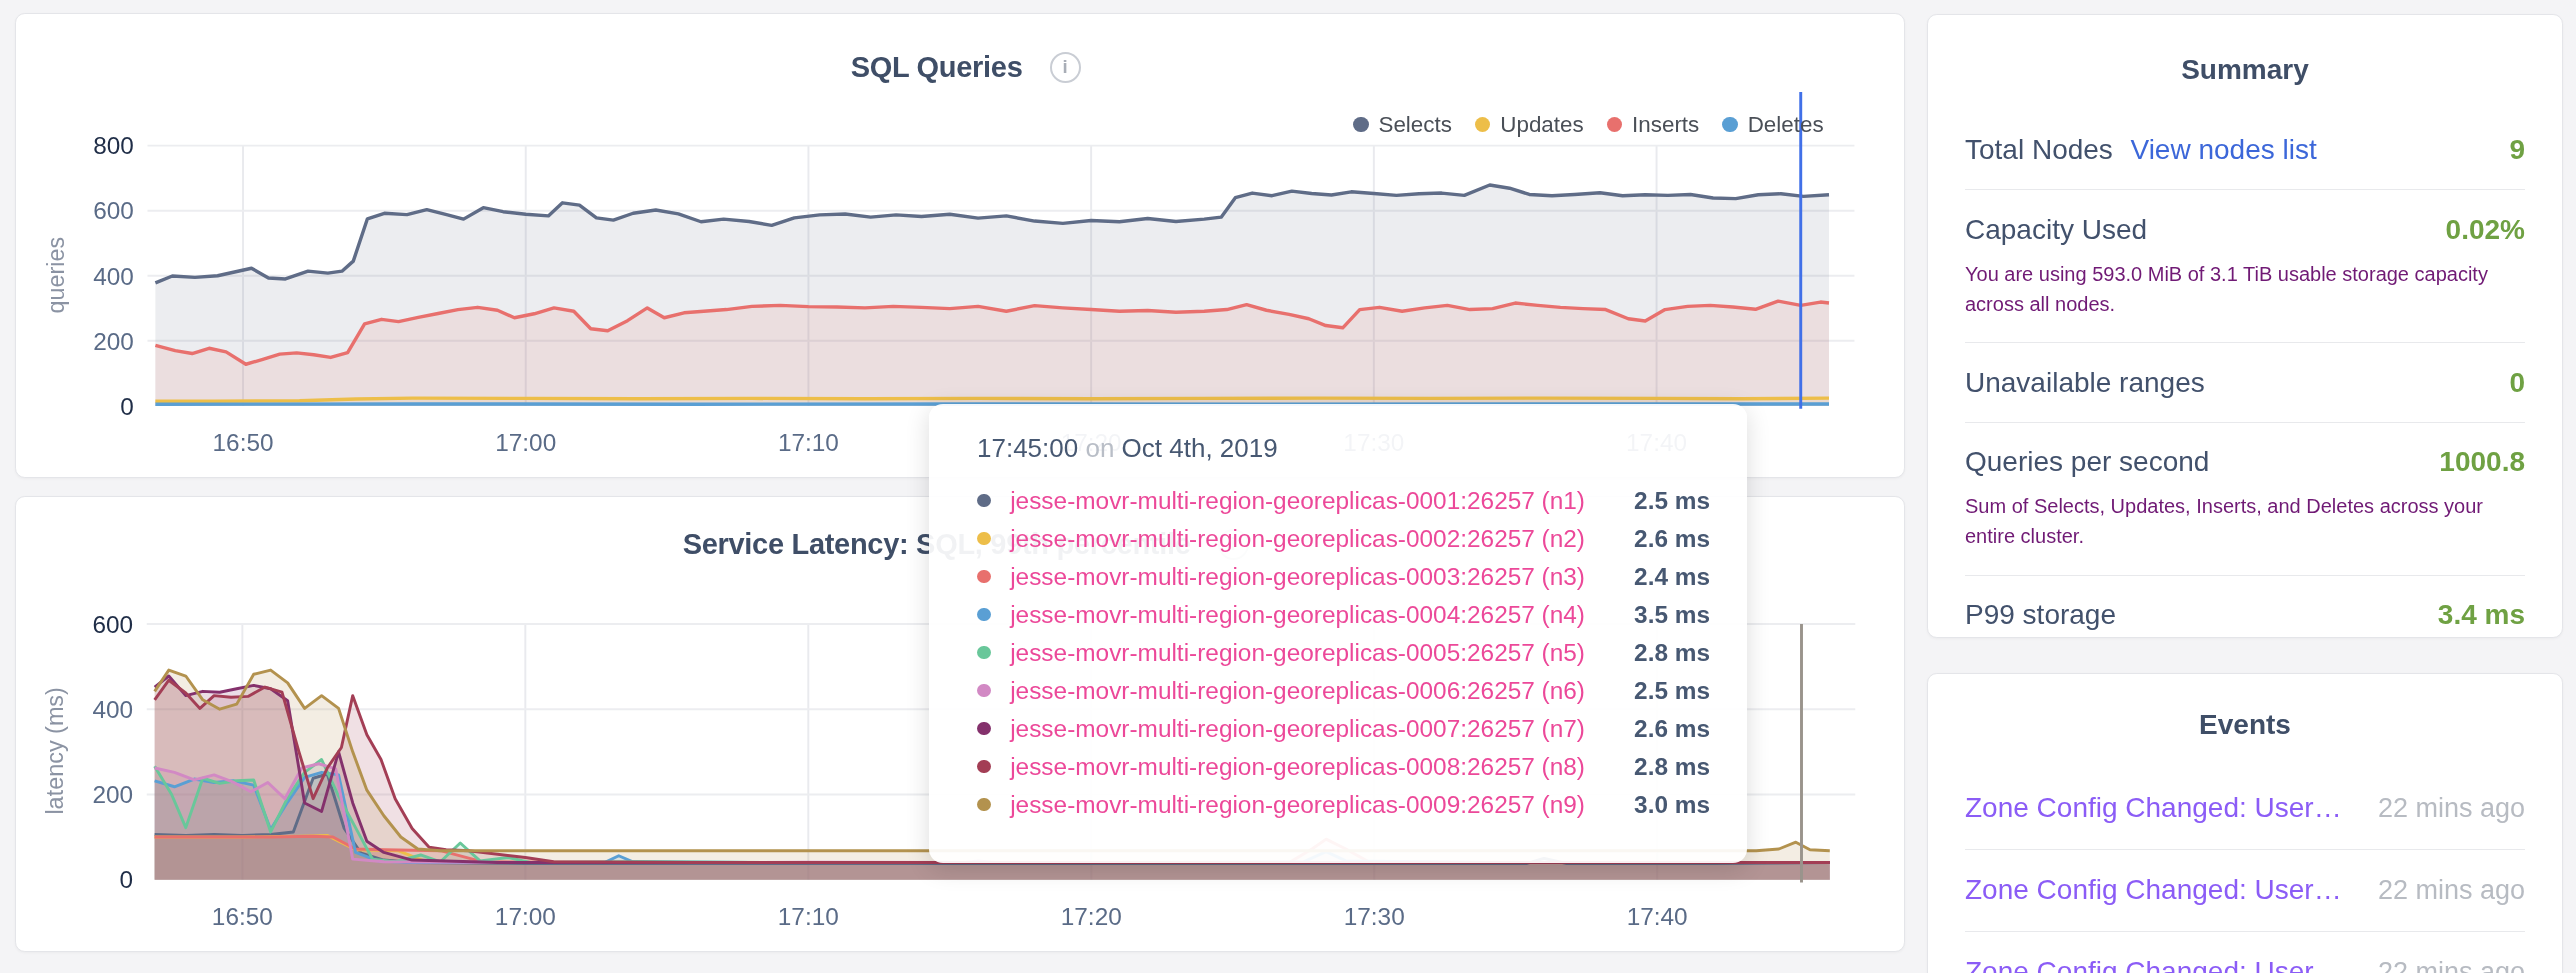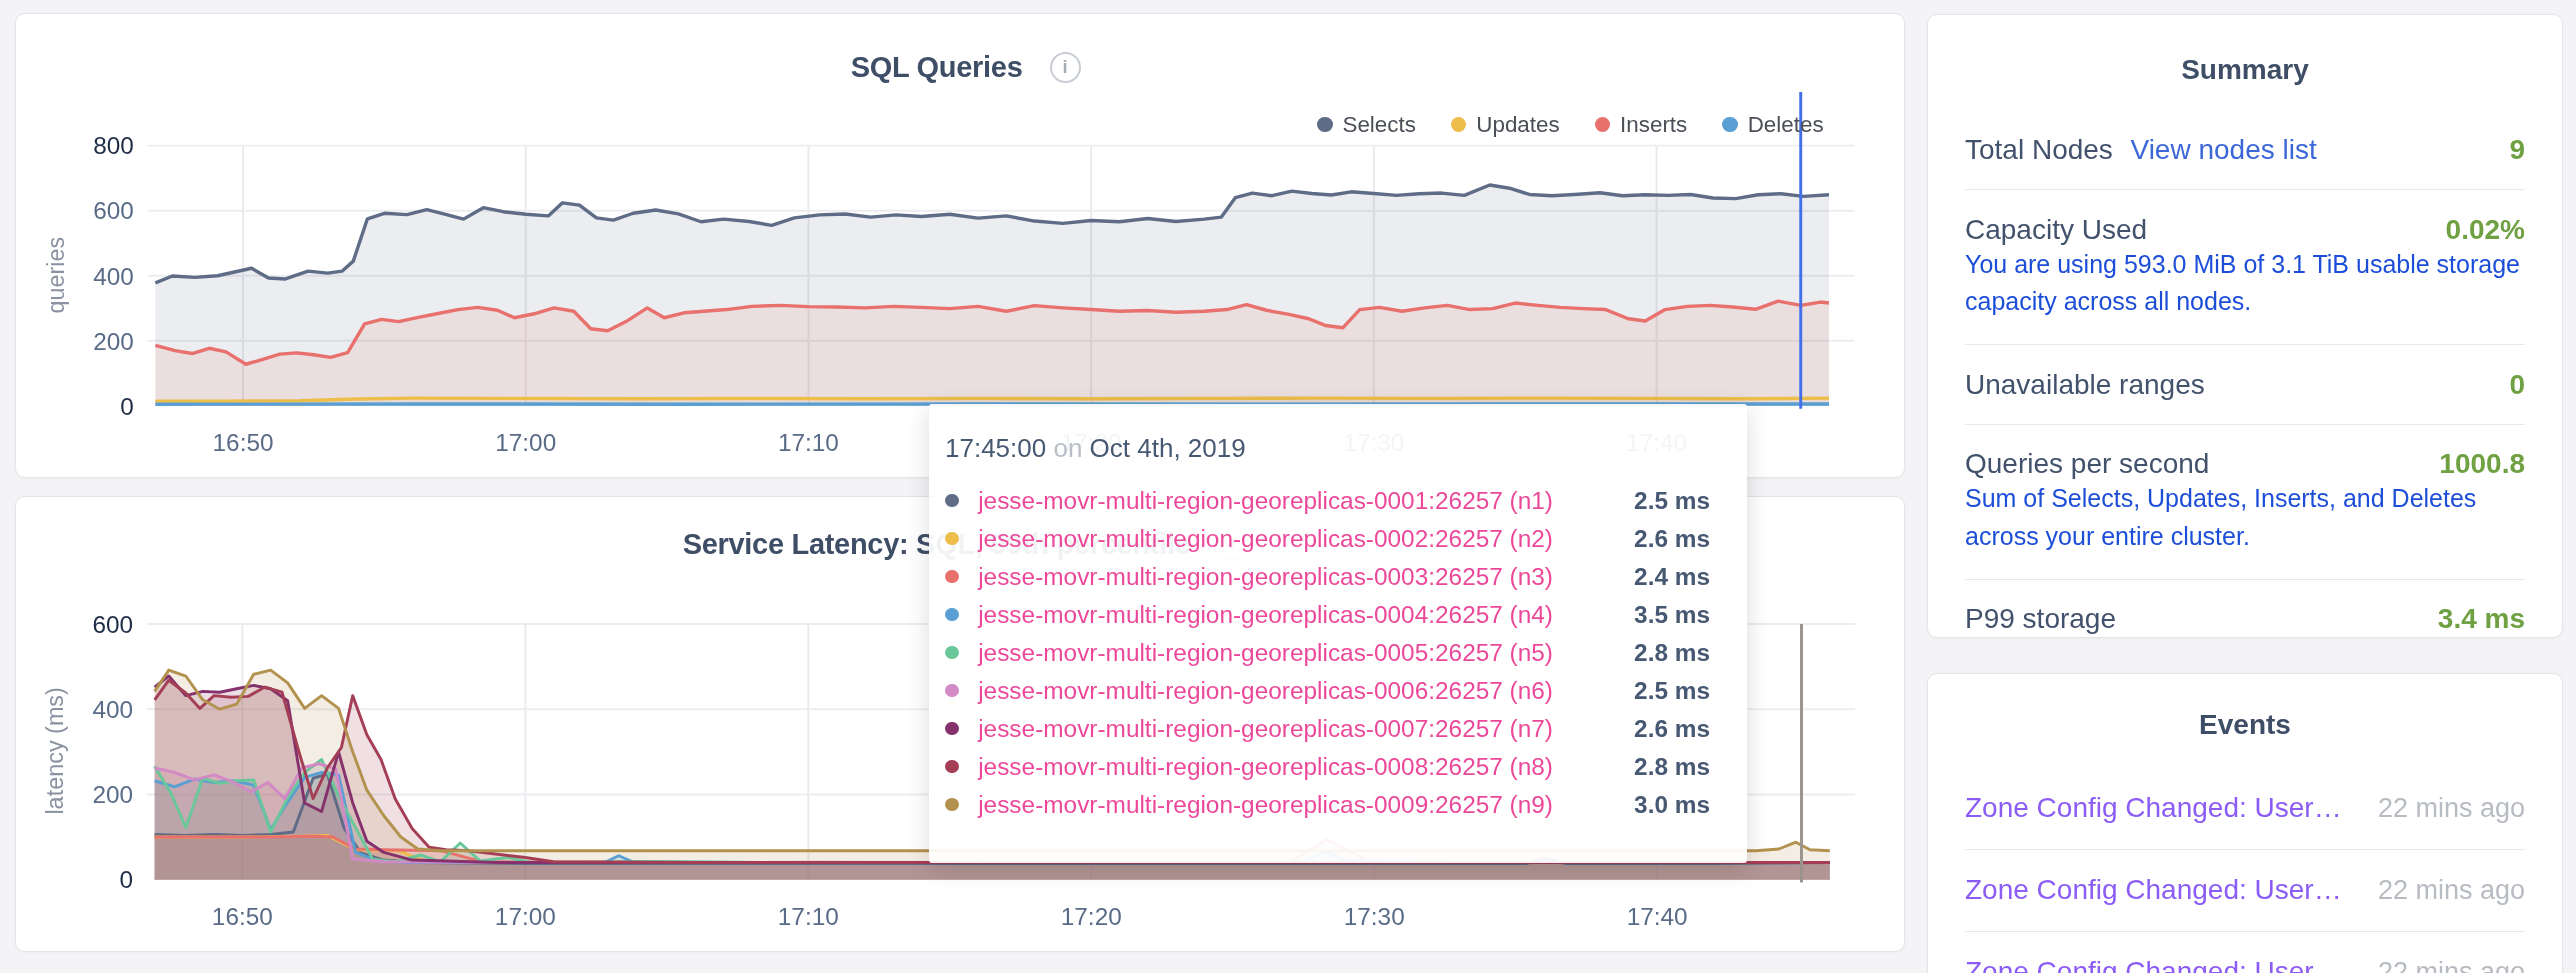--- a/index.html
+++ b/index.html
@@ -27,34 +27,34 @@
   #sql-card .chart-title-row { top:37px; }
   #lat-card .chart-title-row { top:31px; }
   .chart-title { font-size:29px; font-weight:700; color:#3f4e67; letter-spacing:-0.3px; }
   .info-icon {
     width:31px; height:31px; border:2px solid #c9cdd4; border-radius:50%;
     display:inline-flex; align-items:center; justify-content:center;
     color:#a9aeb7; font-size:18.5px; font-weight:700; line-height:1;
   }
   .legend {
     position:absolute; top:98px; right:80px;
-    display:flex; align-items:center; gap:35px;
+    display:flex; align-items:center; gap:23px;
   }
   .legend-item { display:flex; align-items:center; gap:9.8px; }
   .legend-dot { width:15.6px; height:15.6px; border-radius:50%; }
   .legend-label { font-size:22.4px; color:#4a4f57; }
 
   .chart-svg { position:absolute; left:0; top:0; }
 
   
   #tooltip {
     position:absolute; left:929px; top:404px; width:818px; height:459px;
     background:rgba(255,255,255,0.93);
-    border-radius:3px; box-shadow:0 5.9px 25px rgba(0,0,0,0.14);
-    padding:29px 37px 0 16px; z-index:20;
+    border-radius:14px; box-shadow:0 5.9px 25px rgba(0,0,0,0.14);
+    padding:29px 37px 0 48px; z-index:20;
   }
   .tooltip-title { font-size:26px; margin-bottom:17.6px; color:#475872; }
   .tooltip-title .on-word { color:#b9bec7; }
   .tooltip-row { display:flex; align-items:center; height:38px; }
   .tooltip-dot { width:13.7px; height:13.7px; border-radius:50%; flex:0 0 auto; }
   .tooltip-name { margin-left:19.5px; font-size:24.4px; color:#ec4899; }
   .tooltip-value { margin-left:auto; font-size:24.4px; font-weight:700; color:#475872; }
 
   
   .panel-title { text-align:center; font-size:28px; font-weight:700; color:#3f4e67; }
@@ -62,21 +62,21 @@
   #events-card  .panel-title { margin-top:35px; }
   .panel-body { padding:0 37px; }
   #summary-card .panel-body { margin-top:25px; }
   #events-card  .panel-body { margin-top:27px; }
   .srow { padding:23.4px 0; border-bottom:1px solid #e8e9ec; }
   .srow:last-child { border-bottom:none; }
   .srow-main { display:flex; align-items:baseline; }
   .srow-label { font-size:28px; color:#42516c; }
   .srow-link { font-size:28px; color:#3c67d9; margin-left:17.6px; text-decoration:none; cursor:pointer; }
   .srow-value { margin-left:auto; font-size:28px; font-weight:700; color:#6fa143; }
-  .srow-sub { margin-top:0; font-size:25px; line-height:1.5; color:#1d4ed8; }
+  .srow-sub { margin-top:13px; font-size:20px; line-height:1.5; color:#701a75; }
   .erow { display:flex; align-items:baseline; padding:24.4px 0; border-bottom:1px solid #e8e9ec; }
   .erow:last-child { border-bottom:none; }
   .erow-title { font-size:28px; color:#8b5cf6; white-space:nowrap; overflow:hidden; text-overflow:ellipsis; }
   .erow-time { margin-left:auto; padding-left:23.4px; font-size:27px; color:#b7bbc2; white-space:nowrap; }
 </style>
 </head>
 <body>
 
 <div class="card" id="sql-card">
   <svg class="chart-svg" id="sql-svg" width="1890" height="465" viewBox="0 0 1937 477">

